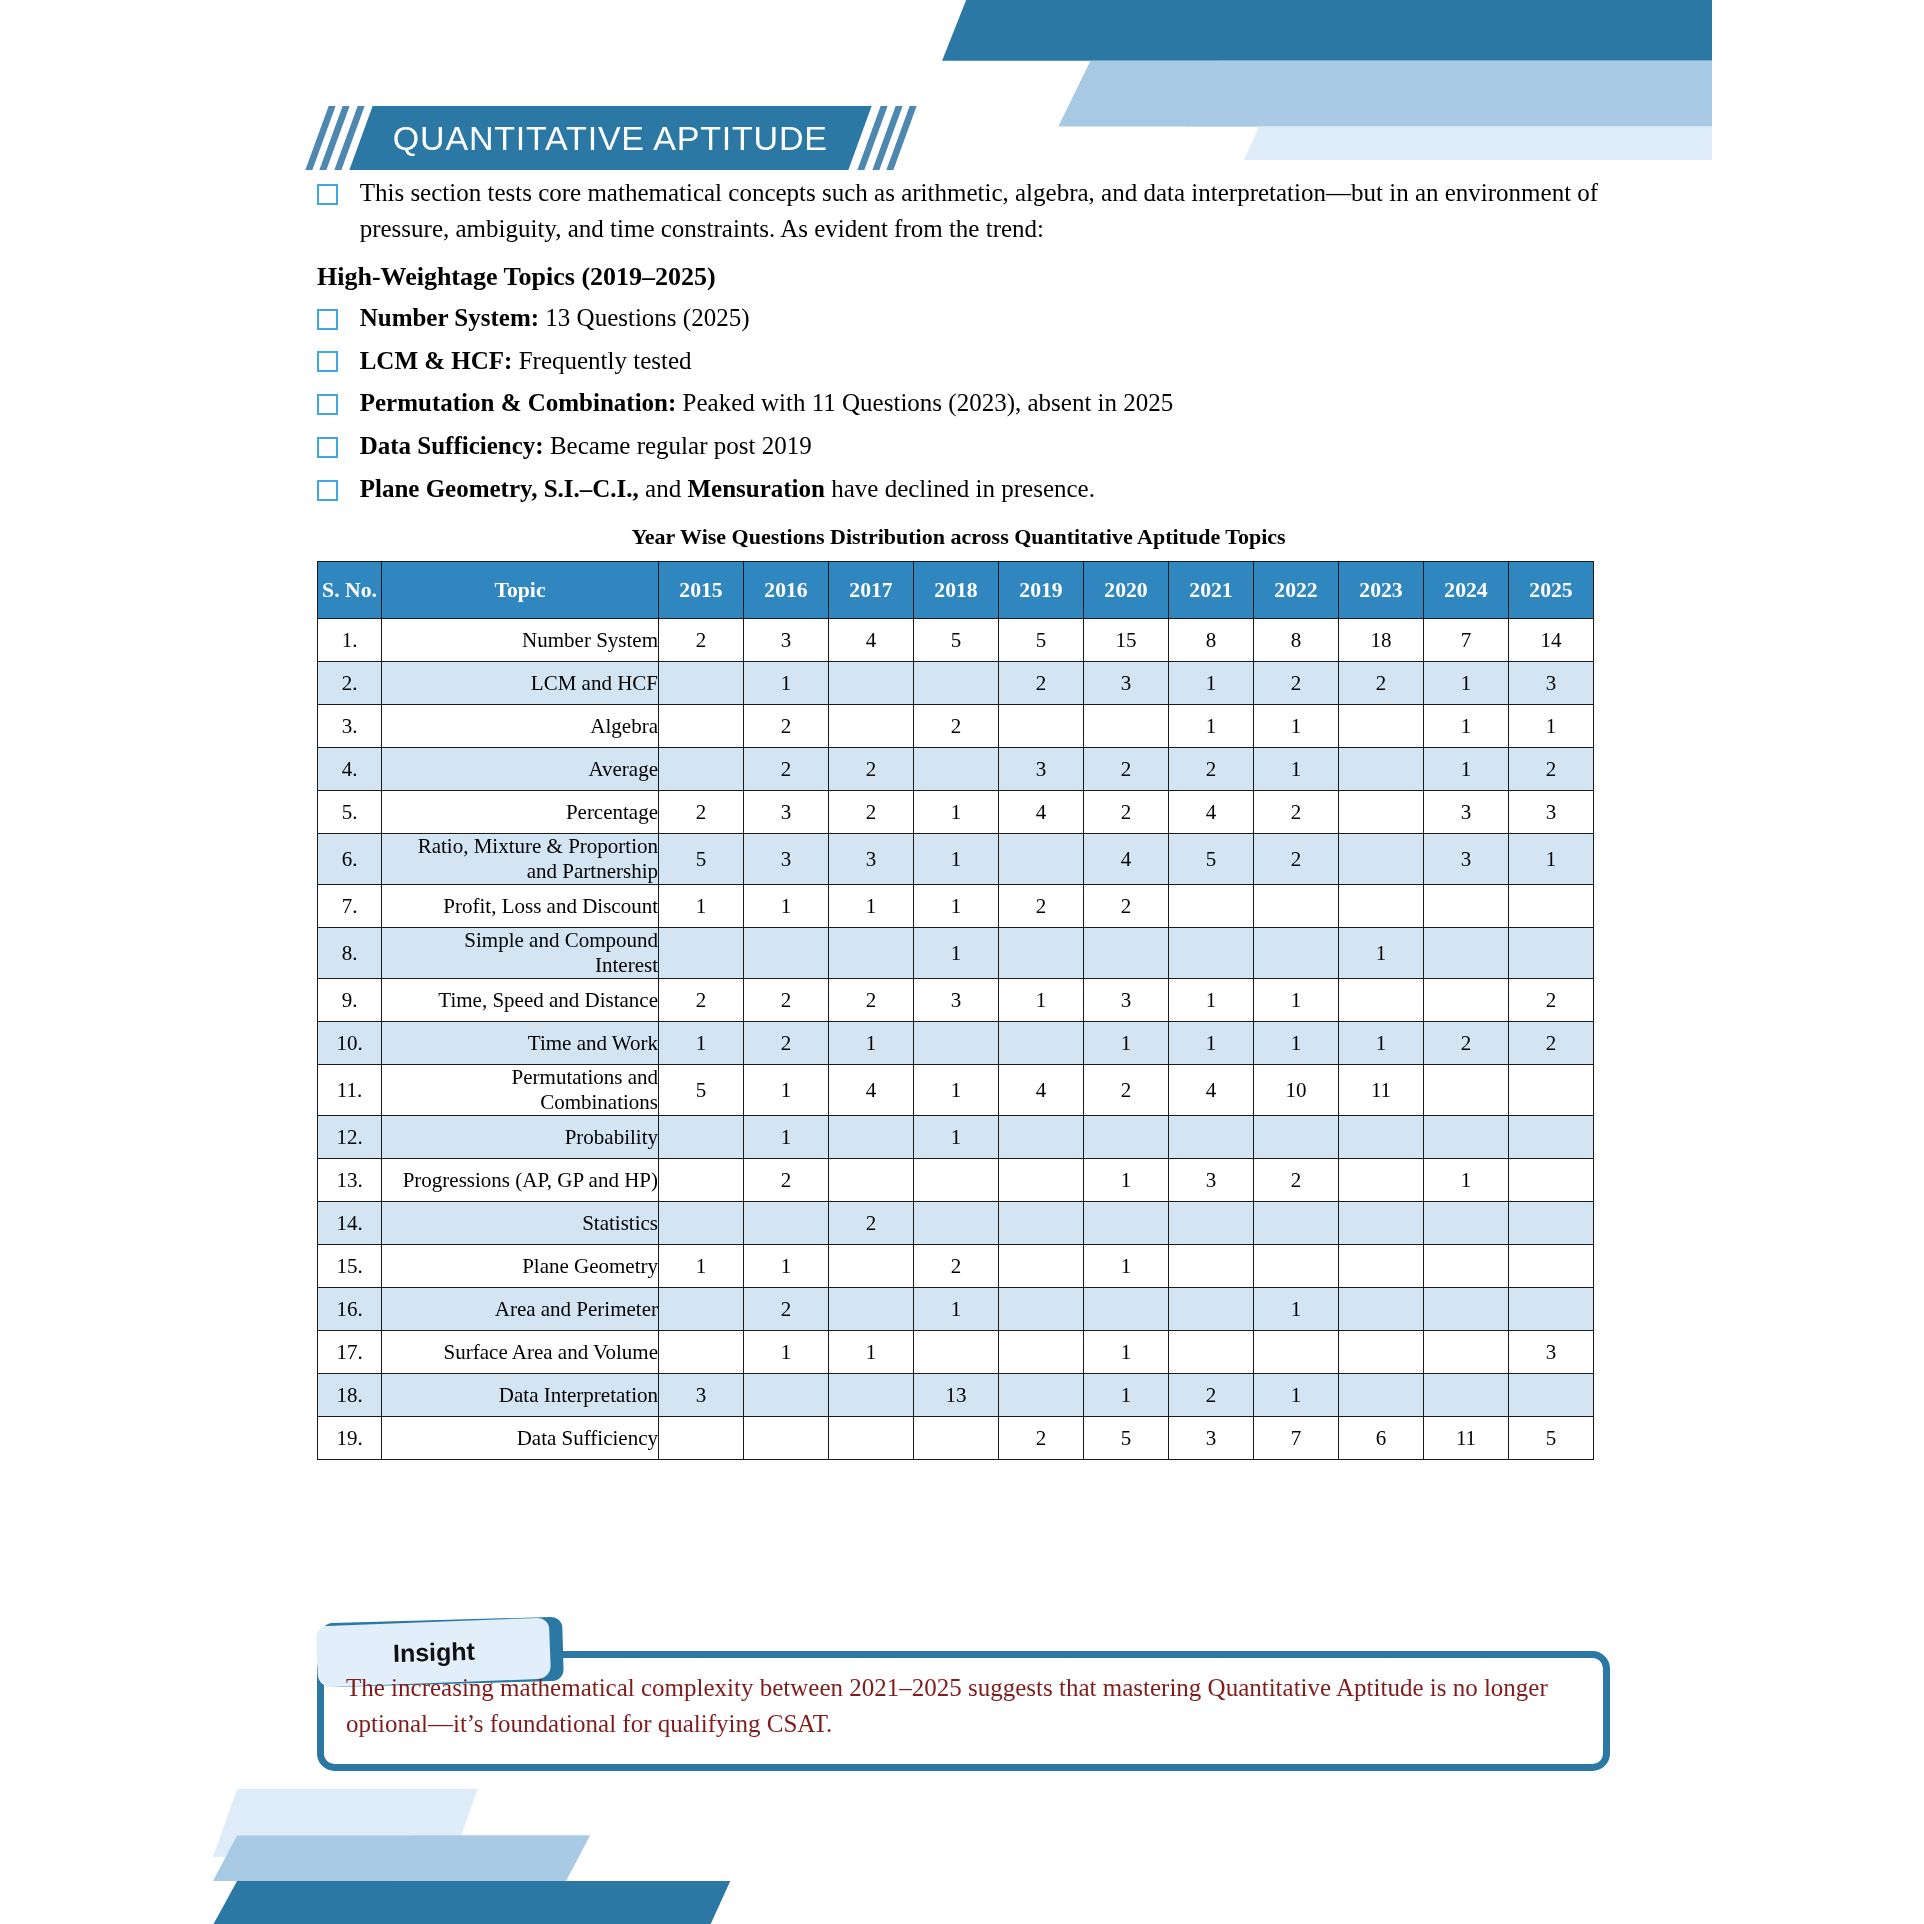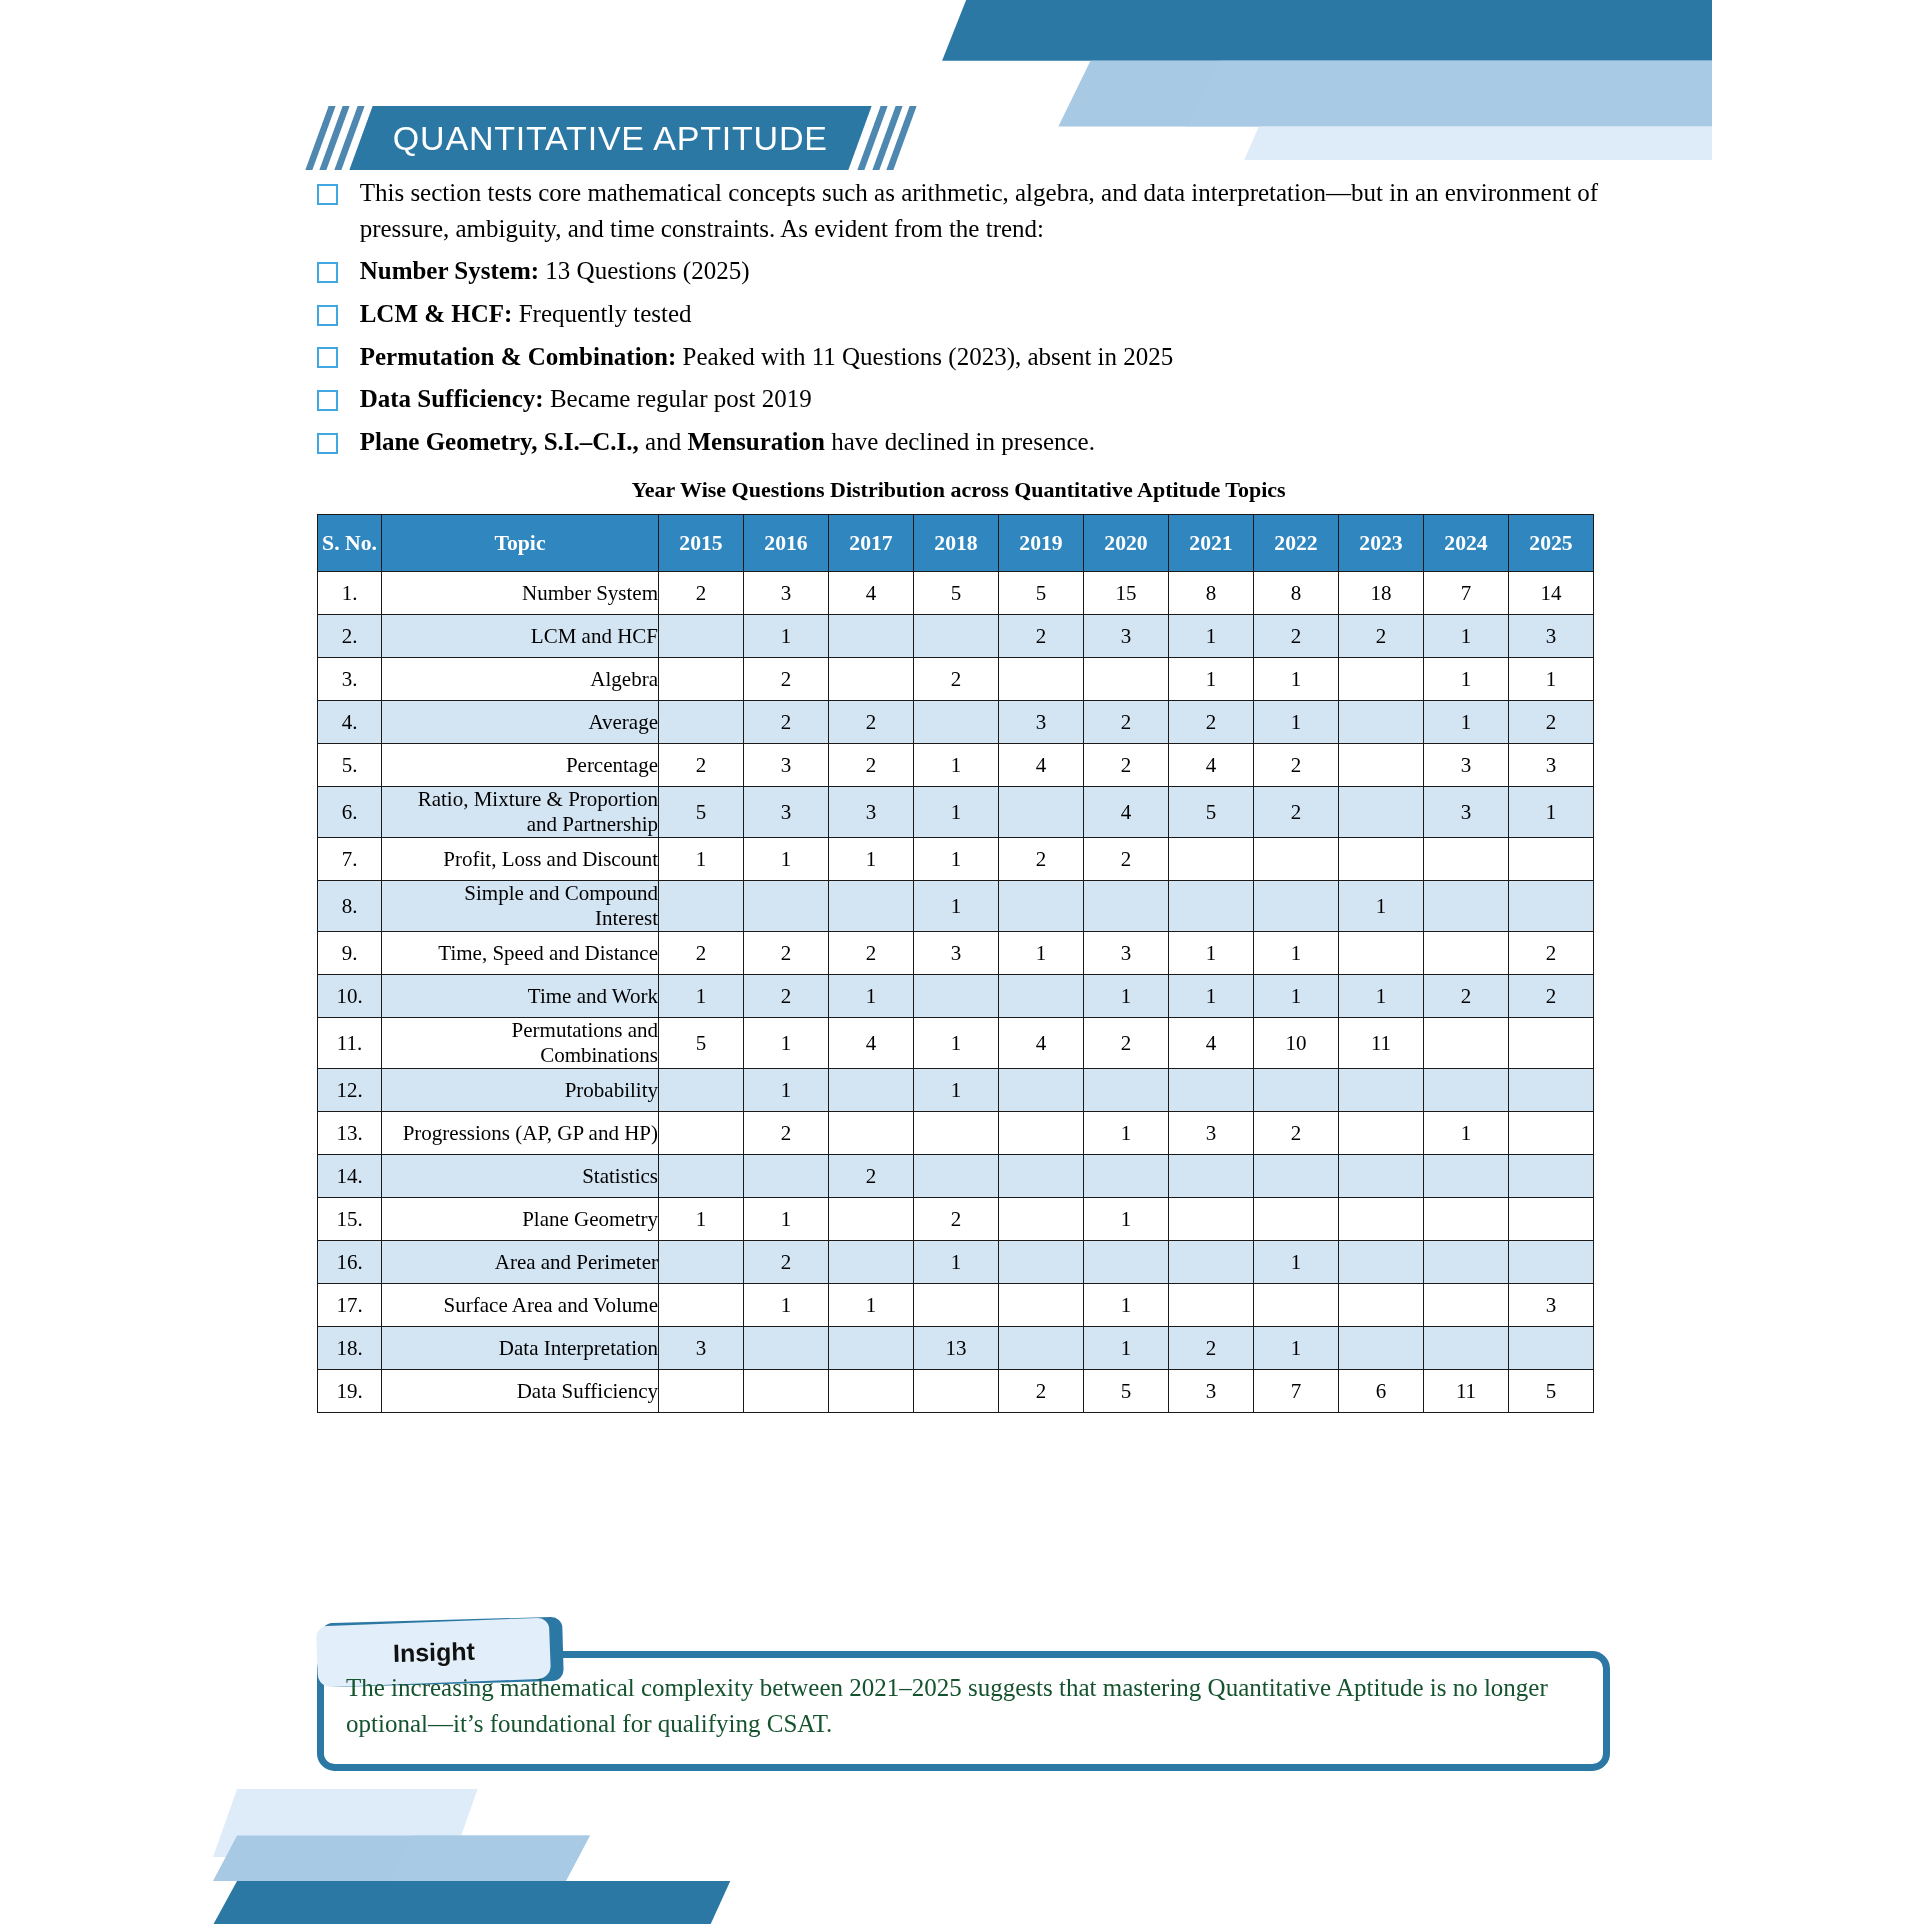--- a/index.html
+++ b/index.html
@@ -184,21 +184,21 @@
     color: #111111;
     transform: rotate(0.6deg);
   }
   .insight-text {
     position: absolute;
     left: 29px;
     top: 50px;
     width: 1235px;
     font-size: 25px;
     line-height: 1.45;
-    color: #14532d;
+    color: #7f1d1d;
   }
 </style>
 </head>
 <body>
 
 <svg id="deco-top-right" class="deco" viewBox="0 0 1000 200" preserveAspectRatio="none">
   <polygon points="70,0 1000,0 1000,76 40,76" fill="#2b78a4"></polygon>
   <polygon points="225,76 1000,76 1000,158 185,158" fill="#a8c9e4"></polygon>
   <polygon points="385,76 1000,76 1000,158 345,158" fill="#a8c9e4" opacity="0.75"></polygon>
   <polygon points="435,158 1000,158 1000,250 395,250" fill="#deecf9"></polygon>
@@ -227,20 +227,21 @@
   </div>
 </div>
 
 <div class="content">
 
   <div class="bullet-row">
     <div class="bullet-box"></div>
     <div class="bullet-text">This section tests core mathematical concepts such as arithmetic, algebra, and data interpretation—but in an environment of pressure, ambiguity, and time constraints. As evident from the trend:</div>
   </div>
 
+  <div class="heading tight">High-Weightage Topics (2019–2025)</div>
 
   <div class="bullet-row">
     <div class="bullet-box"></div>
     <div class="bullet-text"><b>Number System:</b><span> 13 Questions (2025)</span></div>
   </div>
   <div class="bullet-row">
     <div class="bullet-box"></div>
     <div class="bullet-text"><b>LCM &amp; HCF:</b><span> Frequently tested</span></div>
   </div>
   <div class="bullet-row">

